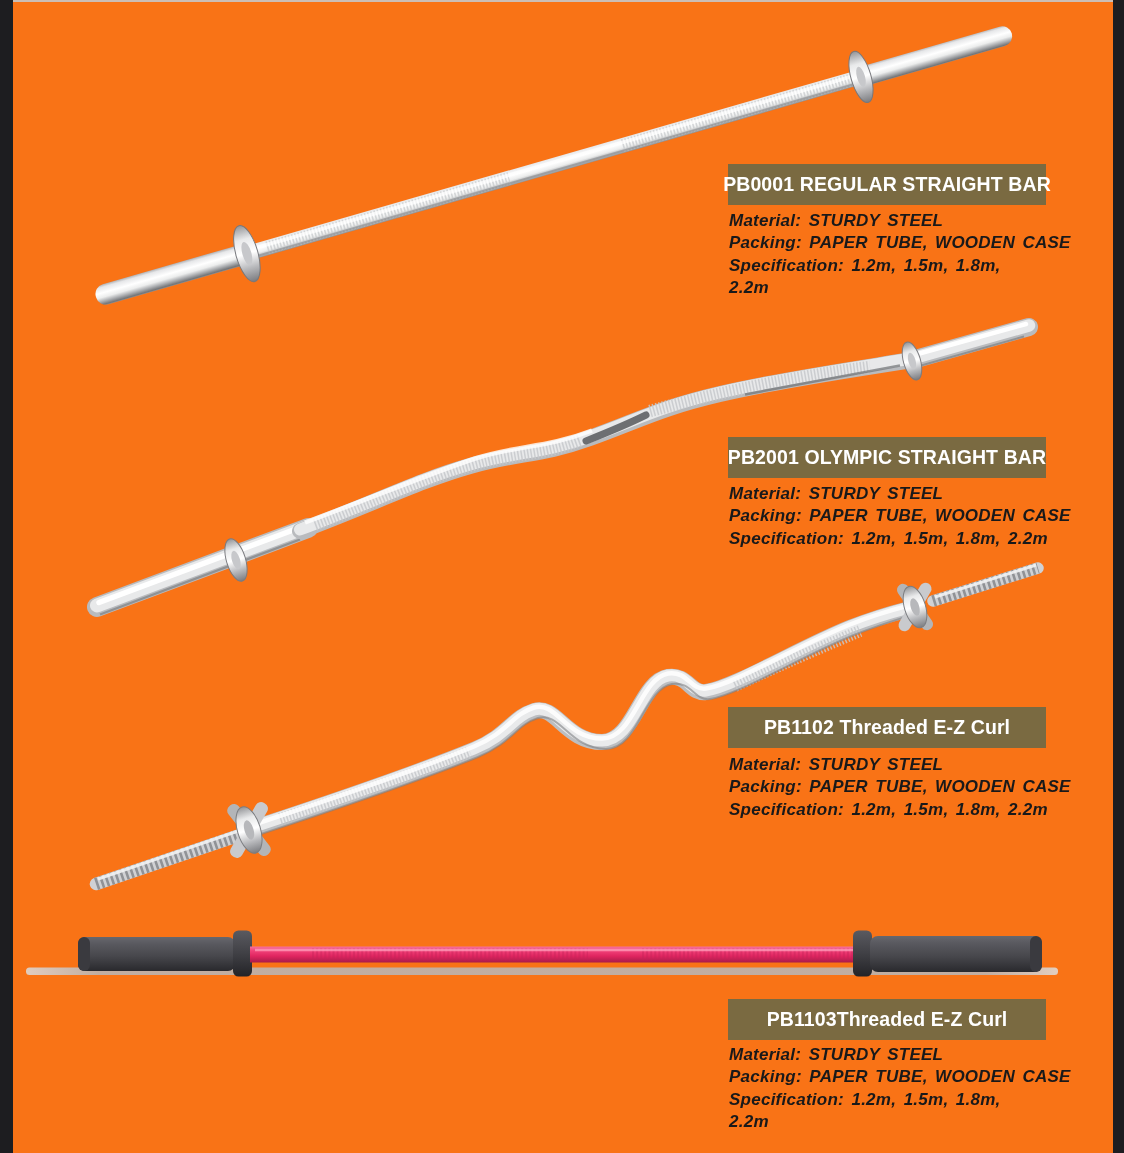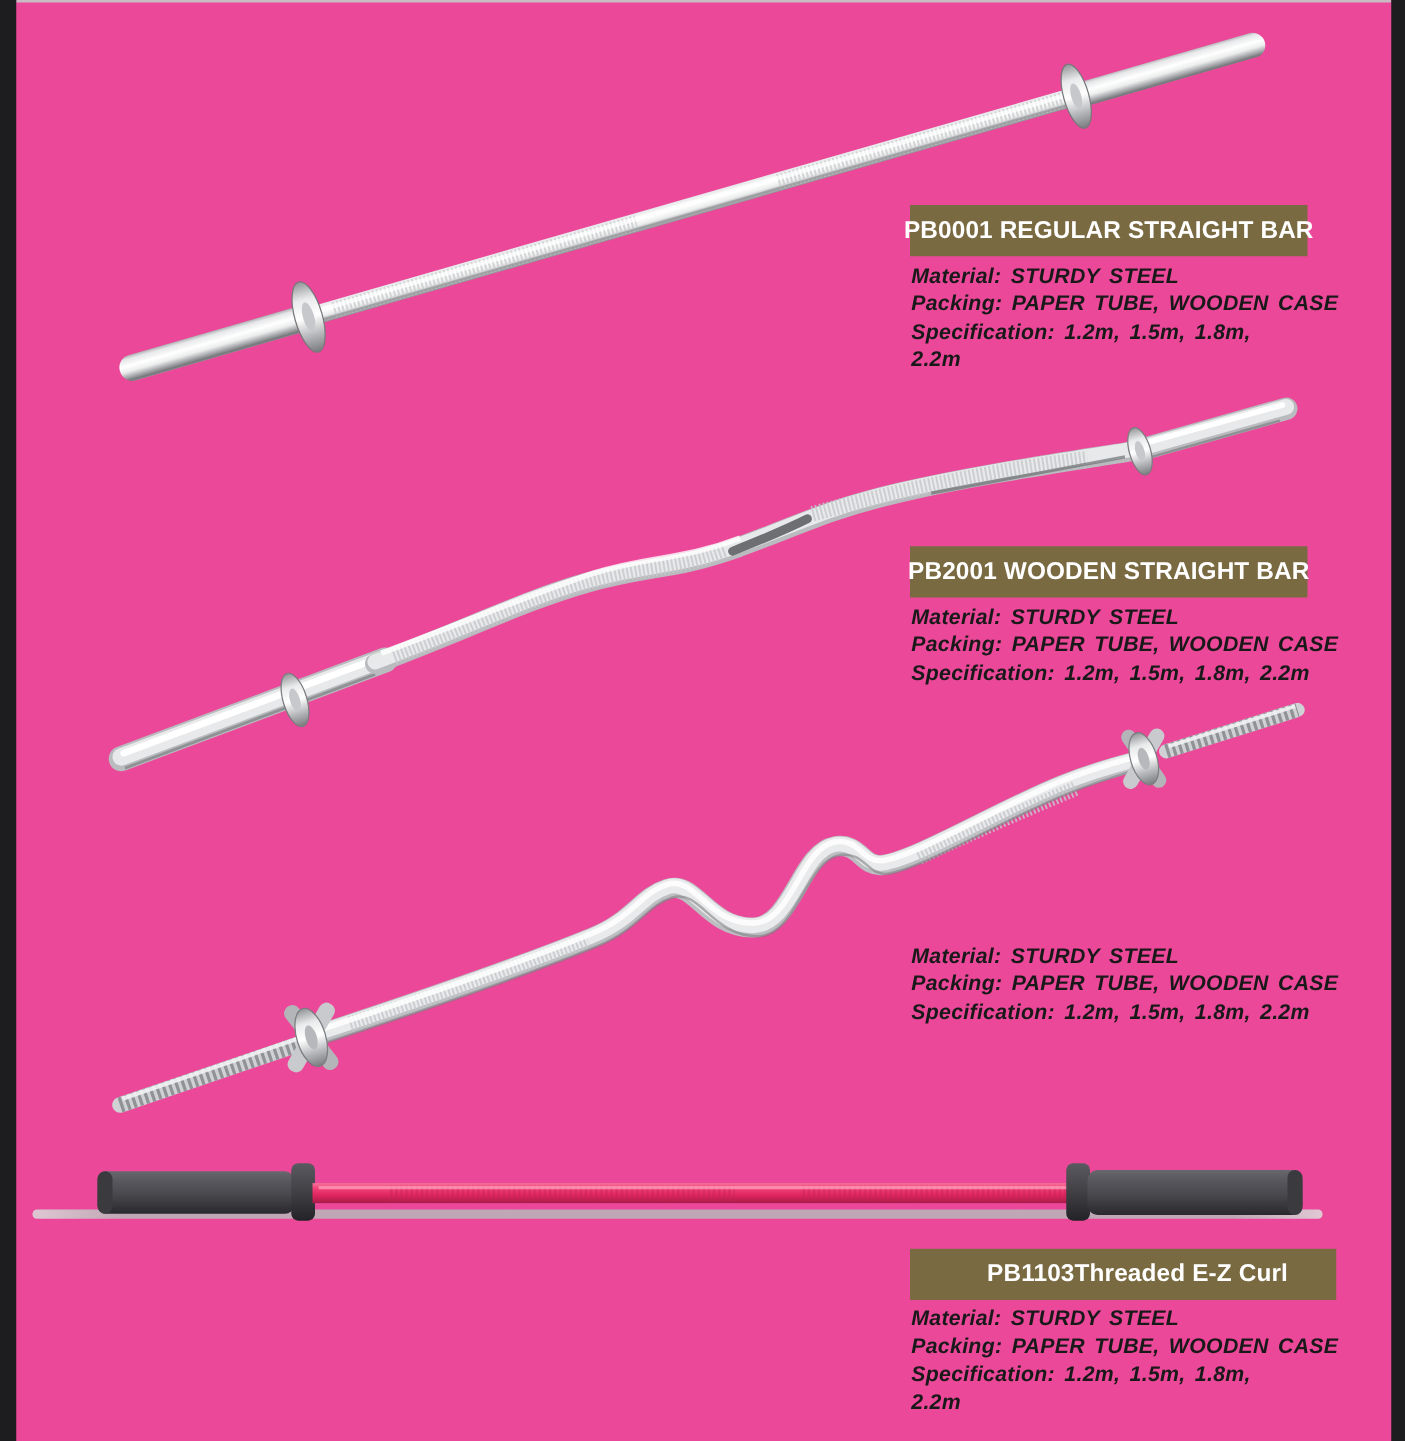--- a/index.html
+++ b/index.html
@@ -1,19 +1,19 @@
 <!DOCTYPE html>
 <html style="--accent: #7a6a41; --label-text: #ffffff; --body-text: #19191a; --side-strip: #1d1d20; --top-line: #c6c6c8; --pink-bar: #e02560; --sleeve-gray: #48484d; --chrome-silver: #e8e9ea;"><head>
 <meta charset="utf-8">
 <style>
   html,body{margin:0;padding:0;background:#ffffff;}
   #page{
     position:relative;
     width:1124px;height:1153px;
-    background:#ec4899;
+    background:#f97316;
     overflow:hidden;
     font-family:"Liberation Sans", sans-serif;
   }
   .edge-strip{position:absolute;top:0;height:1153px;background:var(--side-strip);}
   .edge-strip.left{left:0;width:13px;}
   .edge-strip.right{left:1113px;width:11px;}
   .top-line{position:absolute;left:13px;top:0;width:1100px;height:2px;background:var(--top-line);opacity:.9;}
   #photo-layer{position:absolute;left:0;top:0;}
   .label-box{
     position:absolute;left:728px;width:318px;height:41px;
@@ -26,21 +26,21 @@
   }
   .specs{
     position:absolute;left:729px;
     color:var(--body-text);
     font-size:17px;font-weight:700;line-height:22.4px;
     letter-spacing:.25px;word-spacing:2.5px;white-space:nowrap;font-style:italic;
   }
   .pos-title-1{top:164px;}  .pos-specs-1{top:210px;}
   .pos-title-2{top:437px;}  .pos-specs-2{top:483px;}
   .pos-title-3{top:707px;}  .pos-specs-3{top:754px;}
-  .pos-title-4{top:999px;padding-left:23px;}  .pos-specs-4{top:1044px;}
+  .pos-title-4{top:999px;}  .pos-specs-4{top:1044px;}
 </style>
 </head>
 <body>
 
 <div id="page">
 
   <svg id="photo-layer" width="1124" height="1153" viewBox="0 0 1124 1153" aria-hidden="true">
     <defs>
       <linearGradient id="chromeV" gradientUnits="userSpaceOnUse" x1="0" y1="-11" x2="0" y2="11">
         <stop offset="0" stop-color="#a6a7aa"></stop>
@@ -179,28 +179,31 @@
     <span class="label-text">PB0001 REGULAR STRAIGHT BAR</span>
   </div>
   <div class="specs pos-specs-1">
     <div>Material: STURDY STEEL</div>
     <div>Packing: PAPER TUBE, WOODEN CASE</div>
     <div>Specification: 1.2m, 1.5m, 1.8m,</div>
     <div>2.2m</div>
   </div>
 
   <div class="label-box pos-title-2">
-    <span class="label-text">PB2001 WOODEN STRAIGHT BAR</span>
+    <span class="label-text">PB2001 OLYMPIC STRAIGHT BAR</span>
   </div>
   <div class="specs pos-specs-2">
     <div>Material: STURDY STEEL</div>
     <div>Packing: PAPER TUBE, WOODEN CASE</div>
     <div>Specification: 1.2m, 1.5m, 1.8m, 2.2m</div>
   </div>
 
+  <div class="label-box pos-title-3">
+    <span class="label-text">PB1102 Threaded E-Z Curl</span>
+  </div>
   <div class="specs pos-specs-3">
     <div>Material: STURDY STEEL</div>
     <div>Packing: PAPER TUBE, WOODEN CASE</div>
     <div>Specification: 1.2m, 1.5m, 1.8m, 2.2m</div>
   </div>
 
   <div class="label-box pos-title-4">
     <span class="label-text">PB1103Threaded E-Z Curl</span>
   </div>
   <div class="specs pos-specs-4">

